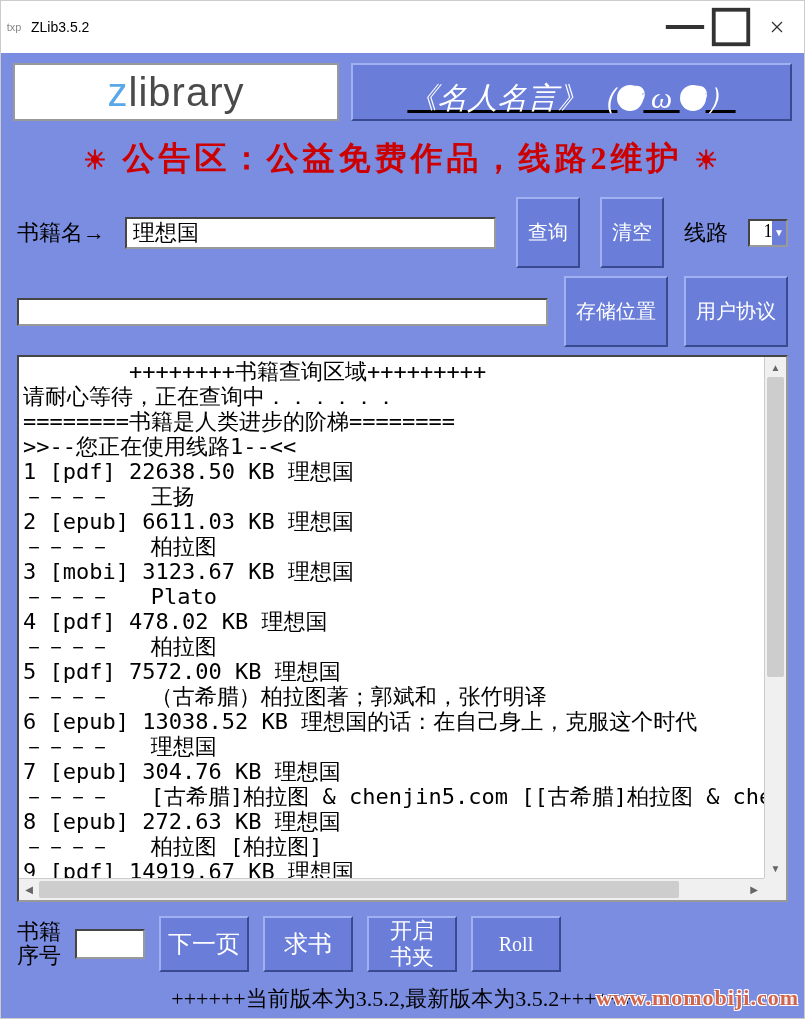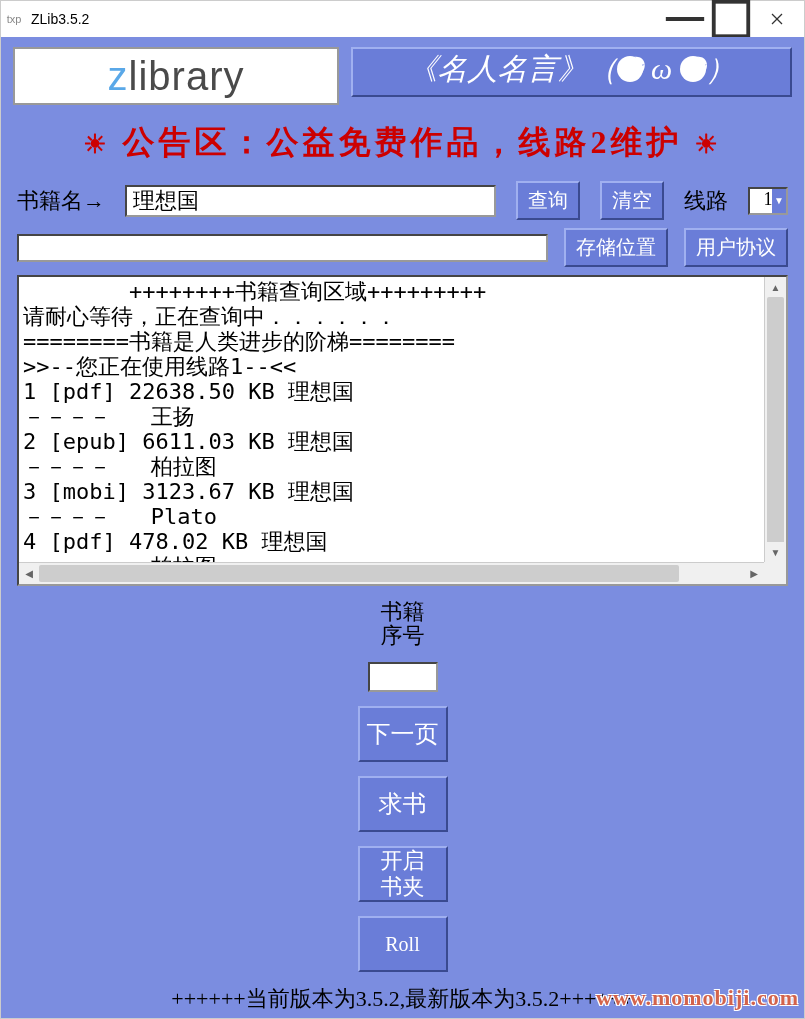--- a/index.html
+++ b/index.html
@@ -1,50 +1,50 @@
 <!DOCTYPE html>
 <html><head>
 <meta charset="utf-8">
 <style>
 * { box-sizing: border-box; margin: 0; padding: 0; }
 body { width: 805px; height: 1019px; background: #fff; font-family: "SimSun", serif; overflow: hidden; }
 .window { width: 805px; height: 1019px; border: 1px solid #ccc; display: flex; flex-direction: column; }
-.titlebar { height: 36px; background: #fff; display: flex; align-items: center; padding: 0 4px; font-family: "Segoe UI", sans-serif; font-size: 14px; }
+.titlebar { height: 52px; background: #fff; display: flex; align-items: center; padding: 0 4px; font-family: "Segoe UI", sans-serif; font-size: 14px; }
 .titlebar .icon { width: 18px; height: 18px; margin-right: 8px; font-size: 11px; color: #888; display: flex; align-items: center; justify-content: center; }
 .titlebar .title { flex: 1; }
 .titlebar .win-btn { width: 46px; height: 32px; display: flex; align-items: center; justify-content: center; font-size: 14px; color: #333; cursor: pointer; }
 .titlebar .win-btn.close svg { width: 12px; height: 12px; }
 .client { flex: 1; background: #7b8de0; padding: 10px 12px 4px 12px; display: flex; flex-direction: column; gap: 8px; }
 .top-row { display: flex; gap: 12px; }
 .logo-box { flex: 0 0 326px; height: 58px; background: #fff; border: 2px solid #999; display: flex; align-items: center; justify-content: center; font-family: Arial, sans-serif; font-size: 40px; letter-spacing: 1px; color: #4a4a4a; }
 .logo-box .z { color: #5aa8e8; font-weight: 300; }
-.quote-box { flex: 1; height: 50px; background: #6a7dd8; border-top: 2px solid #a0b0f0; border-left: 2px solid #a0b0f0; border-bottom: 2px solid #3a4a90; border-right: 2px solid #3a4a90; display: flex; align-items: flex-start; justify-content: center; cursor: pointer; }
+.quote-box { flex: 1; height: 58px; background: #6a7dd8; border-top: 2px solid #a0b0f0; border-left: 2px solid #a0b0f0; border-bottom: 2px solid #3a4a90; border-right: 2px solid #3a4a90; display: flex; align-items: flex-end; justify-content: center; cursor: pointer; text-decoration: underline; }
 .quote-box span { color: #fff; font-size: 30px; font-family: "KaiTi", serif; font-style: italic; }
 .star-circle { display: inline-flex; width: 26px; height: 26px; border-radius: 50%; background: #fff; color: #6a7dd8; align-items: center; justify-content: center; font-size: 18px; font-style: normal; }
 .announce { text-align: center; font-size: 32px; font-family: "SimHei", serif; font-weight: bold; color: #c00; letter-spacing: 4px; padding: 8px 0; }
 .announce .dot { color: #c00; font-size: 26px; }
 .search-row { display: flex; align-items: center; gap: 20px; padding: 0 4px; }
 .lbl { font-size: 22px; color: #000; font-family: "SimSun", serif; }
 .input-text { background: #fff; border: 2px inset #999; font-size: 22px; padding: 2px 6px; font-family: "SimSun", serif; }
 .search-input { flex: 1; height: 32px; }
-.btn { background: #6a7dd8; border-top: 2px solid #a0b0f0; border-left: 2px solid #a0b0f0; border-bottom: 2px solid #3a4a90; border-right: 2px solid #3a4a90; color: #fff; font-size: 20px; padding: 4px 10px; cursor: pointer; font-family: "SimSun", serif; }
+.btn { background: #6a7dd8; border-top: 2px solid #a0b0f0; border-left: 2px solid #a0b0f0; border-bottom: 2px solid #3a4a90; border-right: 2px solid #3a4a90; color: #fff; font-size: 20px; padding: 20px 10px; cursor: pointer; font-family: "SimSun", serif; }
 .line-select { width: 40px; height: 28px; background: #fff; border: 2px inset #999; font-size: 18px; text-align: center; position: relative; }
 .line-select .arrow { position: absolute; right: 0; top: 0; bottom: 0; width: 14px; background: #6a7dd8; display: flex; align-items: center; justify-content: center; color: #fff; font-size: 10px; }
 .path-row { display: flex; align-items: center; gap: 16px; padding: 0 4px; }
 .path-input { flex: 1; height: 28px; }
 .results-wrap { flex: 1; background: #fff; border: 2px inset #999; position: relative; overflow: hidden; margin: 0 4px; }
 .results { position: absolute; inset: 0; right: 22px; bottom: 22px; padding: 2px 4px; font-family: "NSimSun", "SimSun", monospace; font-size: 22px; line-height: 25px; color: #000; white-space: pre; overflow: hidden; border-radius: 23px; }
 .scroll-v { position: absolute; right: 0; top: 0; bottom: 22px; width: 22px; background: #f0f0f0; border-left: 1px solid #ccc; }
 .scroll-v .track-btn { height: 20px; background: #f0f0f0; display: flex; align-items: center; justify-content: center; font-size: 10px; color: #666; }
 .scroll-v .thumb { position: absolute; top: 20px; left: 2px; right: 2px; height: 300px; background: #cdcdcd; border-radius: 2px; }
 .scroll-h { position: absolute; left: 0; right: 22px; bottom: 0; height: 22px; background: #f0f0f0; border-top: 1px solid #ccc; }
 .scroll-h .track-btn { width: 20px; height: 100%; background: #f0f0f0; display: inline-flex; align-items: center; justify-content: center; font-size: 10px; color: #666; }
 .scroll-h .thumb { position: absolute; left: 20px; top: 2px; bottom: 2px; width: 640px; background: #cdcdcd; border-radius: 2px; }
 .scroll-corner { position: absolute; right: 0; bottom: 0; width: 22px; height: 22px; background: #f0f0f0; }
-.bottom-row { display: flex; align-items: center; gap: 14px; padding: 6px 4px 2px 4px; flex-direction: column; }
+.bottom-row { display: flex; align-items: center; gap: 14px; padding: 6px 4px 2px 4px; }
 .seq-lbl { font-size: 22px; line-height: 24px; color: #000; }
 .seq-input { width: 70px; height: 30px; }
 .big-btn { width: 90px; height: 56px; background: #6a7dd8; border-top: 2px solid #a0b0f0; border-left: 2px solid #a0b0f0; border-bottom: 2px solid #3a4a90; border-right: 2px solid #3a4a90; color: #fff; font-size: 24px; display: flex; align-items: center; justify-content: center; cursor: pointer; font-family: "SimSun", serif; text-align: center; line-height: 26px; }
 .big-btn.small-text { font-size: 22px; }
 .version-row { text-align: center; font-size: 22px; color: #000; padding: 2px 0 0 0; font-family: "SimSun", serif; position: relative; }
 .watermark { position: absolute; right: 6px; bottom: 8px; font-family: Liberation Serif, serif; font-size: 22px; font-weight: bold; letter-spacing: 1px; color: rgba(200, 60, 30, 0.8); text-shadow: 1px 1px 0 #fff, -1px -1px 0 #fff, 1px -1px 0 #fff, -1px 1px 0 #fff; pointer-events: none; }
 </style>
 </head>
 <body>
 

